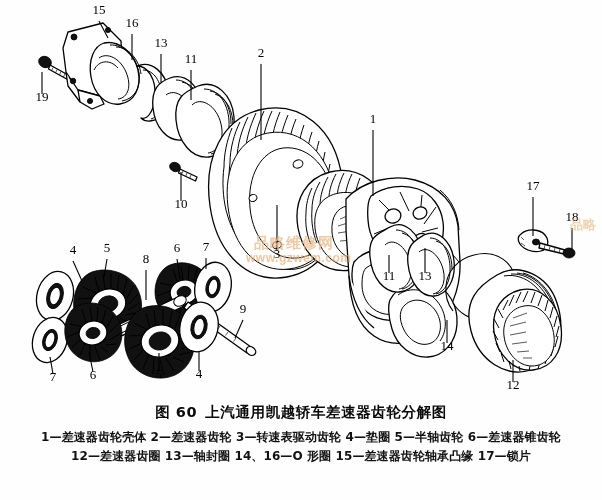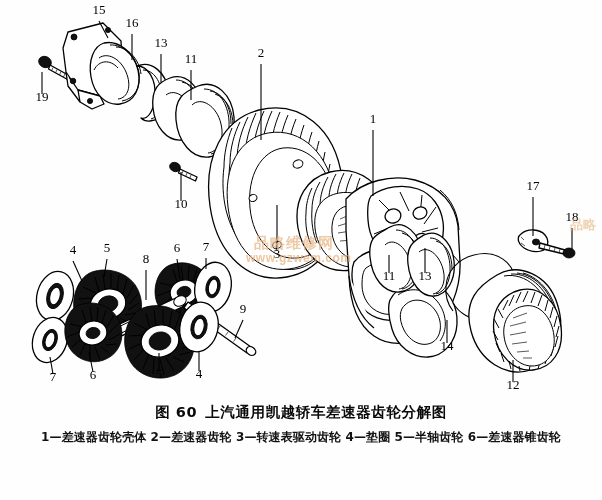--- a/index.html
+++ b/index.html
@@ -584,15 +584,16 @@
     <div class="watermark" id="wm-cn">品略维修网</div>
     <div class="watermark" id="wm-url">www.gzwem.com</div>
     <div class="watermark" id="wm-corner">品略</div>
   </div>
 
   <div id="caption-block">
     <div id="figure-title">
       <span class="fignum">图 60</span><span>上汽通用凯越轿车差速器齿轮分解图</span>
     </div>
     <div class="legend-line">1—差速器齿轮壳体  2—差速器齿轮  3—转速表驱动齿轮  4—垫圈  5—半轴齿轮  6—差速器锥齿轮</div>
+    <div class="legend-line">12—差速器齿圈  13—轴封圈  14、16—O 形圈  15—差速器齿轮轴承凸缘  17—锁片</div>
   </div>
 
 </div>
 
 </body></html>

